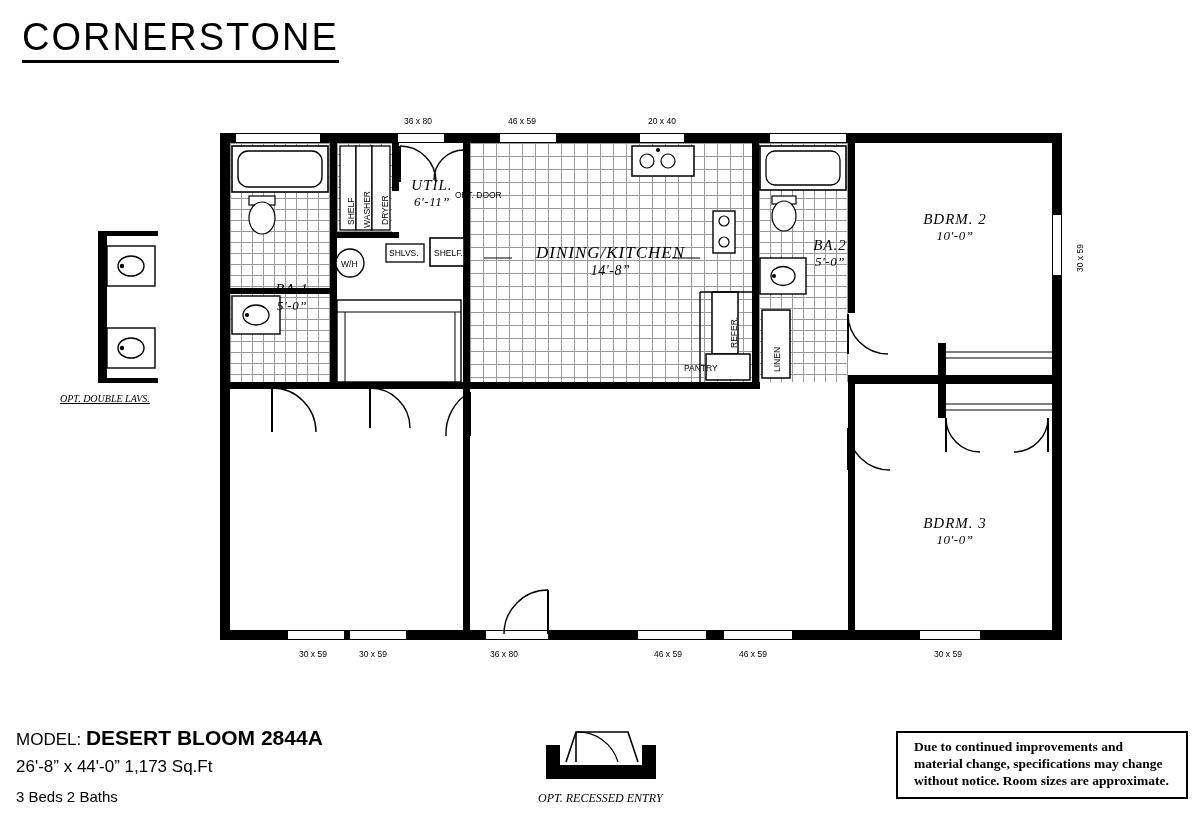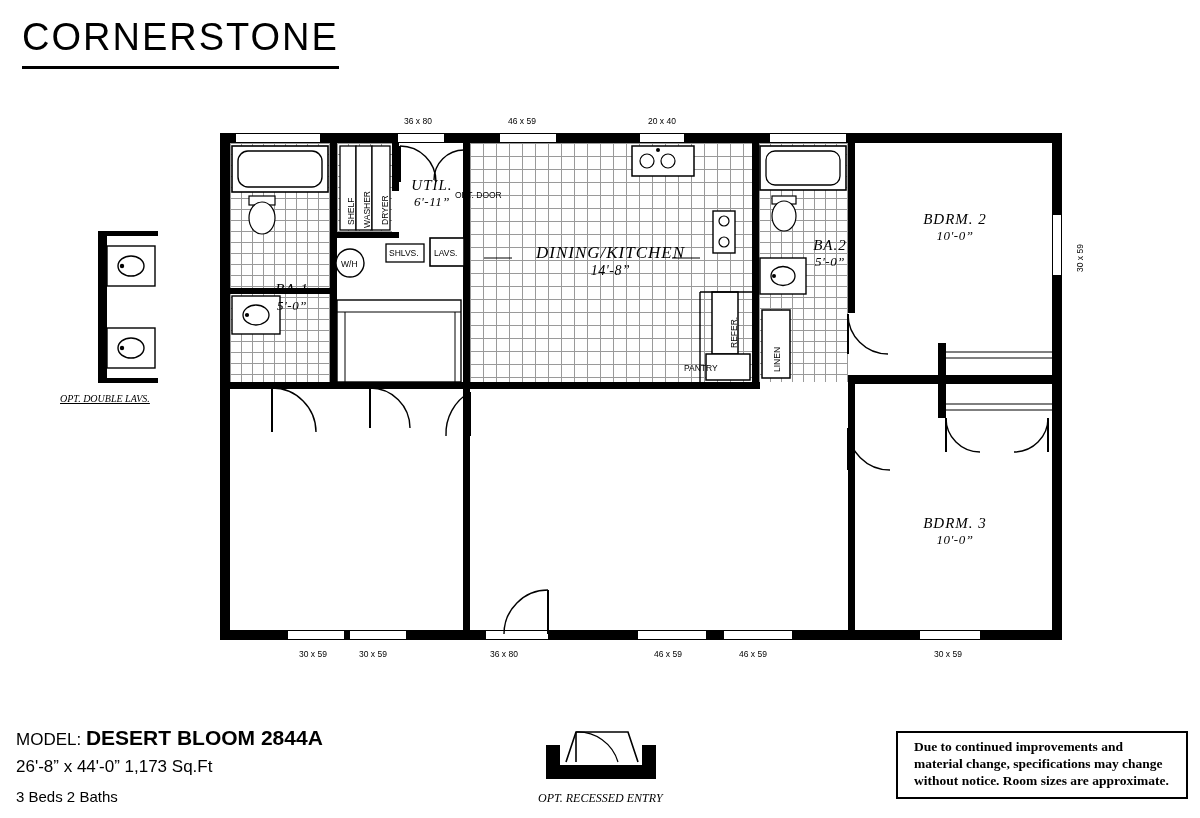--- a/index.html
+++ b/index.html
@@ -3,21 +3,21 @@
 <meta charset="utf-8">
 <style>
   html,body{margin:0;padding:0;background:#ffffff;}
   body{width:1200px;height:818px;position:relative;font-family:"Liberation Sans",sans-serif;color:#000;overflow:hidden;}
   .abs{position:absolute;}
 
   
   #brand{
     left:22px;top:18px;font-size:38px;letter-spacing:2px;font-weight:400;
     font-family:"Liberation Sans",sans-serif;
-    border-bottom:3px solid #000;padding-bottom:10px;line-height:1;
+    border-bottom:3px solid #000;padding-bottom:4px;line-height:1;
   }
 
   
   #model-line{left:16px;top:726px;font-size:17px;font-weight:400;}
   #model-line b{font-size:21px;font-weight:bold;}
   #dims-line{left:16px;top:757px;font-size:17px;}
   #beds-line{left:16px;top:788px;font-size:15px;}
 
   #disclaimer{
     left:896px;top:731px;width:292px;height:68px;
@@ -241,21 +241,21 @@
   <div class="lbl" style="left:900px;top:515px;width:110px;">
     <span class="n">BDRM. 3</span>
     <span class="d">10'-0”</span>
   </div>
 
   <div class="tinyv" style="left:346px;top:225px;">SHELF</div>
   <div class="tinyv" style="left:362px;top:228px;">WASHER</div>
   <div class="tinyv" style="left:380px;top:225px;">DRYER</div>
   <div class="tiny" style="left:341px;top:259px;">W/H</div>
   <div class="tiny" style="left:389px;top:248px;">SHLVS.</div>
-  <div class="tiny" style="left:434px;top:248px;">LAVS.</div>
+  <div class="tiny" style="left:434px;top:248px;">SHELF.</div>
   <div class="tinyv" style="left:729px;top:348px;">REFER.</div>
   <div class="tiny" style="left:684px;top:363px;">PANTRY</div>
   <div class="tinyv" style="left:772px;top:372px;">LINEN</div>
   <div class="tiny" style="left:455px;top:190px;">OPT. DOOR</div>
 
   <div class="tiny" style="left:404px;top:116px;">36 x 80</div>
   <div class="tiny" style="left:508px;top:116px;">46 x 59</div>
   <div class="tiny" style="left:648px;top:116px;">20 x 40</div>
   <div class="tinyv" style="left:1075px;top:272px;">30 x 59</div>
 

